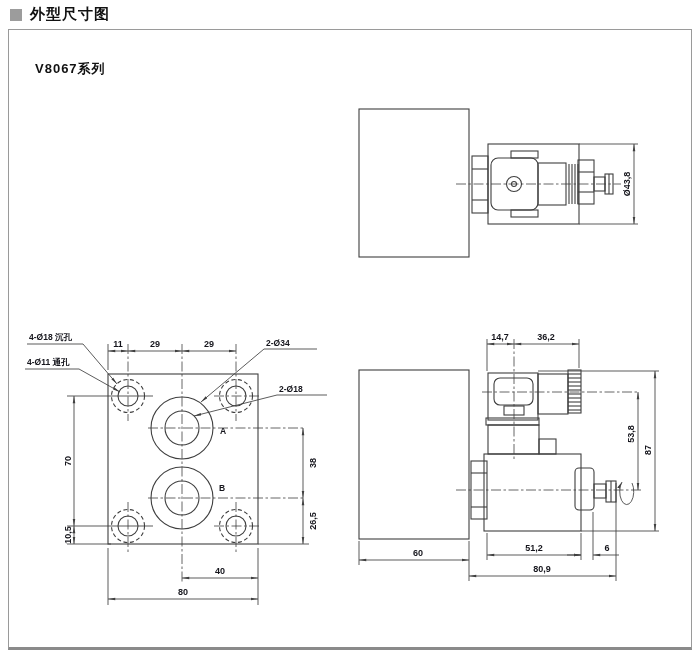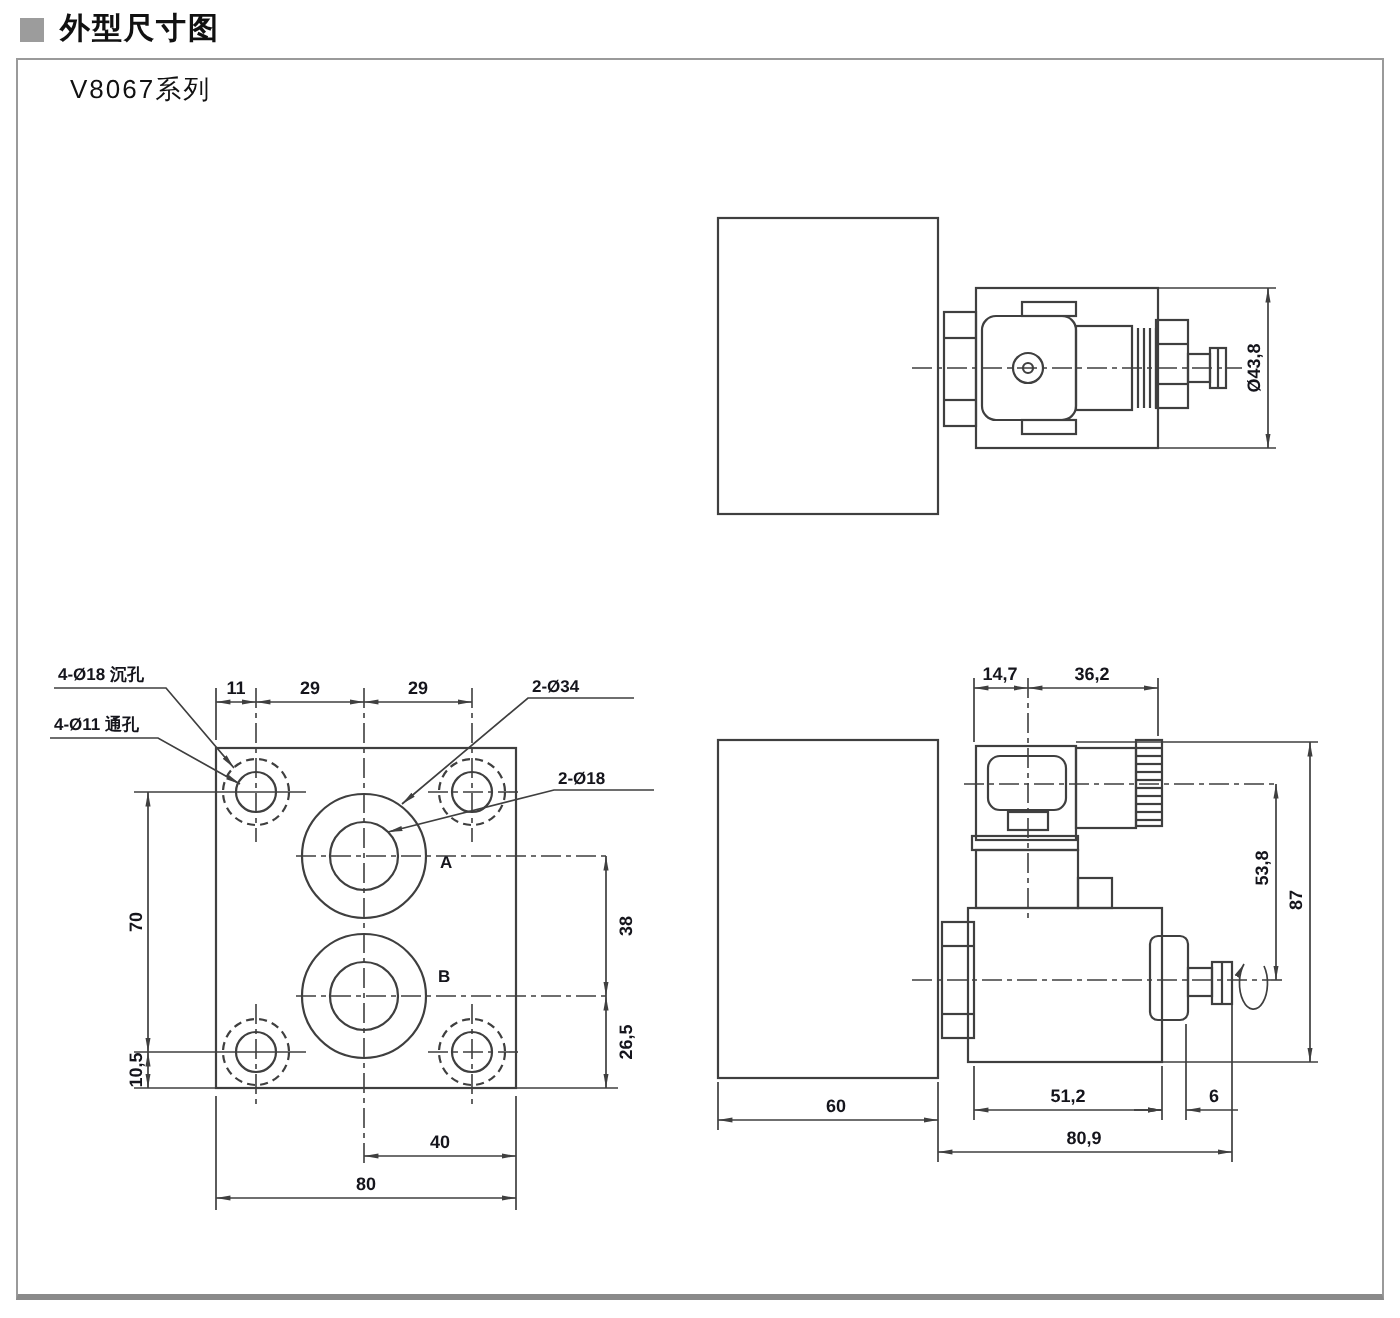--- a/index.html
+++ b/index.html
@@ -2,21 +2,21 @@
 <html><head>
 <meta charset="utf-8">
 <style>
   html,body{margin:0;padding:0;background:#ffffff;}
   body{width:700px;height:659px;position:relative;font-family:"Liberation Sans",sans-serif;overflow:hidden;}
   .hdr{position:absolute;left:10px;top:5px;display:flex;align-items:center;gap:8px;}
   .bullet{width:12px;height:12px;background:#9c9c9c;display:inline-block;}
   .hdr-title{font-size:15px;font-weight:bold;color:#111;letter-spacing:1px;}
   .panel{position:absolute;left:8px;top:29px;width:682px;height:617px;background:#fff;
          border:1px solid #9a9a9a;border-bottom:3px solid #8a8a8a;}
-  .series{position:absolute;left:26px;top:6px;font-size:13px;font-weight:normal;color:#111;letter-spacing:1px;}
+  .series{position:absolute;left:26px;top:30px;font-size:13px;font-weight:bold;color:#111;letter-spacing:1px;}
   svg{position:absolute;overflow:visible;}
   .g{stroke:#3f3f3f;stroke-width:1.1;fill:none;}
   .d{stroke:#3f3f3f;stroke-width:0.85;fill:none;}
   .cl{stroke:#3f3f3f;stroke-width:0.8;fill:none;stroke-dasharray:10 2.5 2.5 2.5;}
   .dash{stroke-dasharray:4 2.6;}
   .dt{font-family:"Liberation Sans",sans-serif;font-size:9px;font-weight:bold;fill:#15151c;}
   .lbl{font-family:"Liberation Sans",sans-serif;font-size:8.5px;font-weight:bold;fill:#15151c;}
   .mid{text-anchor:middle;}
 </style>
 </head>

